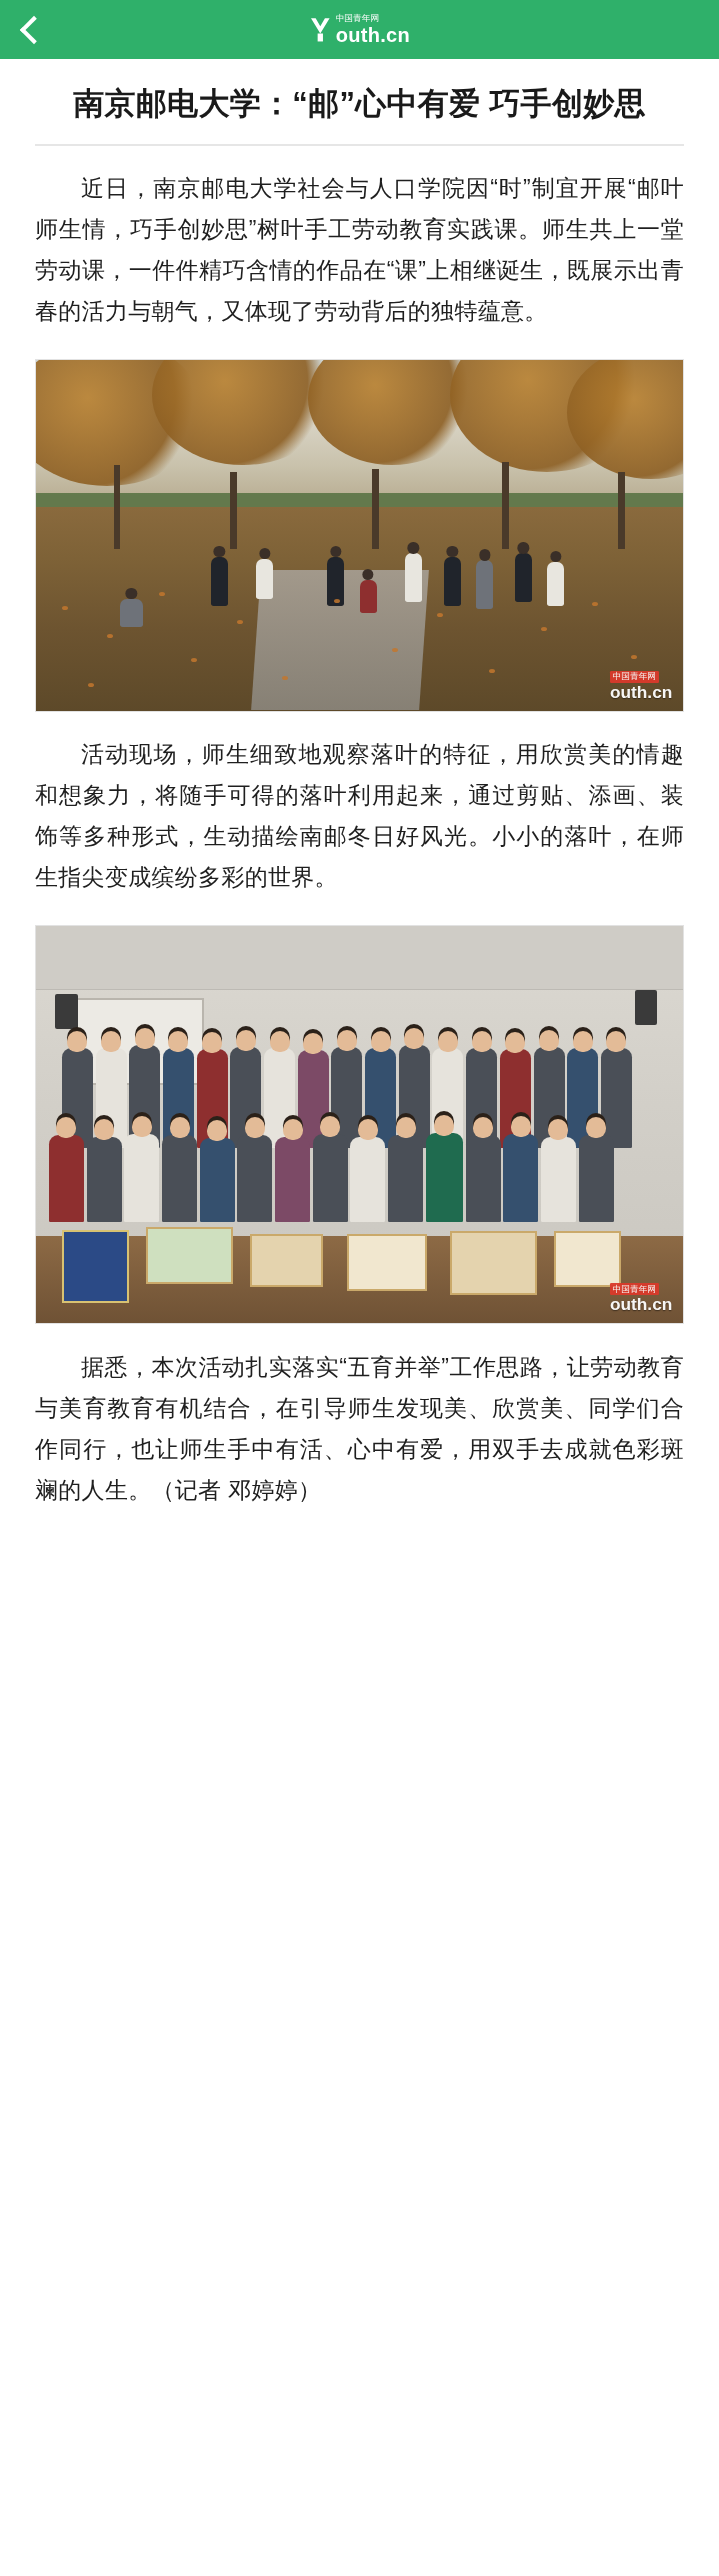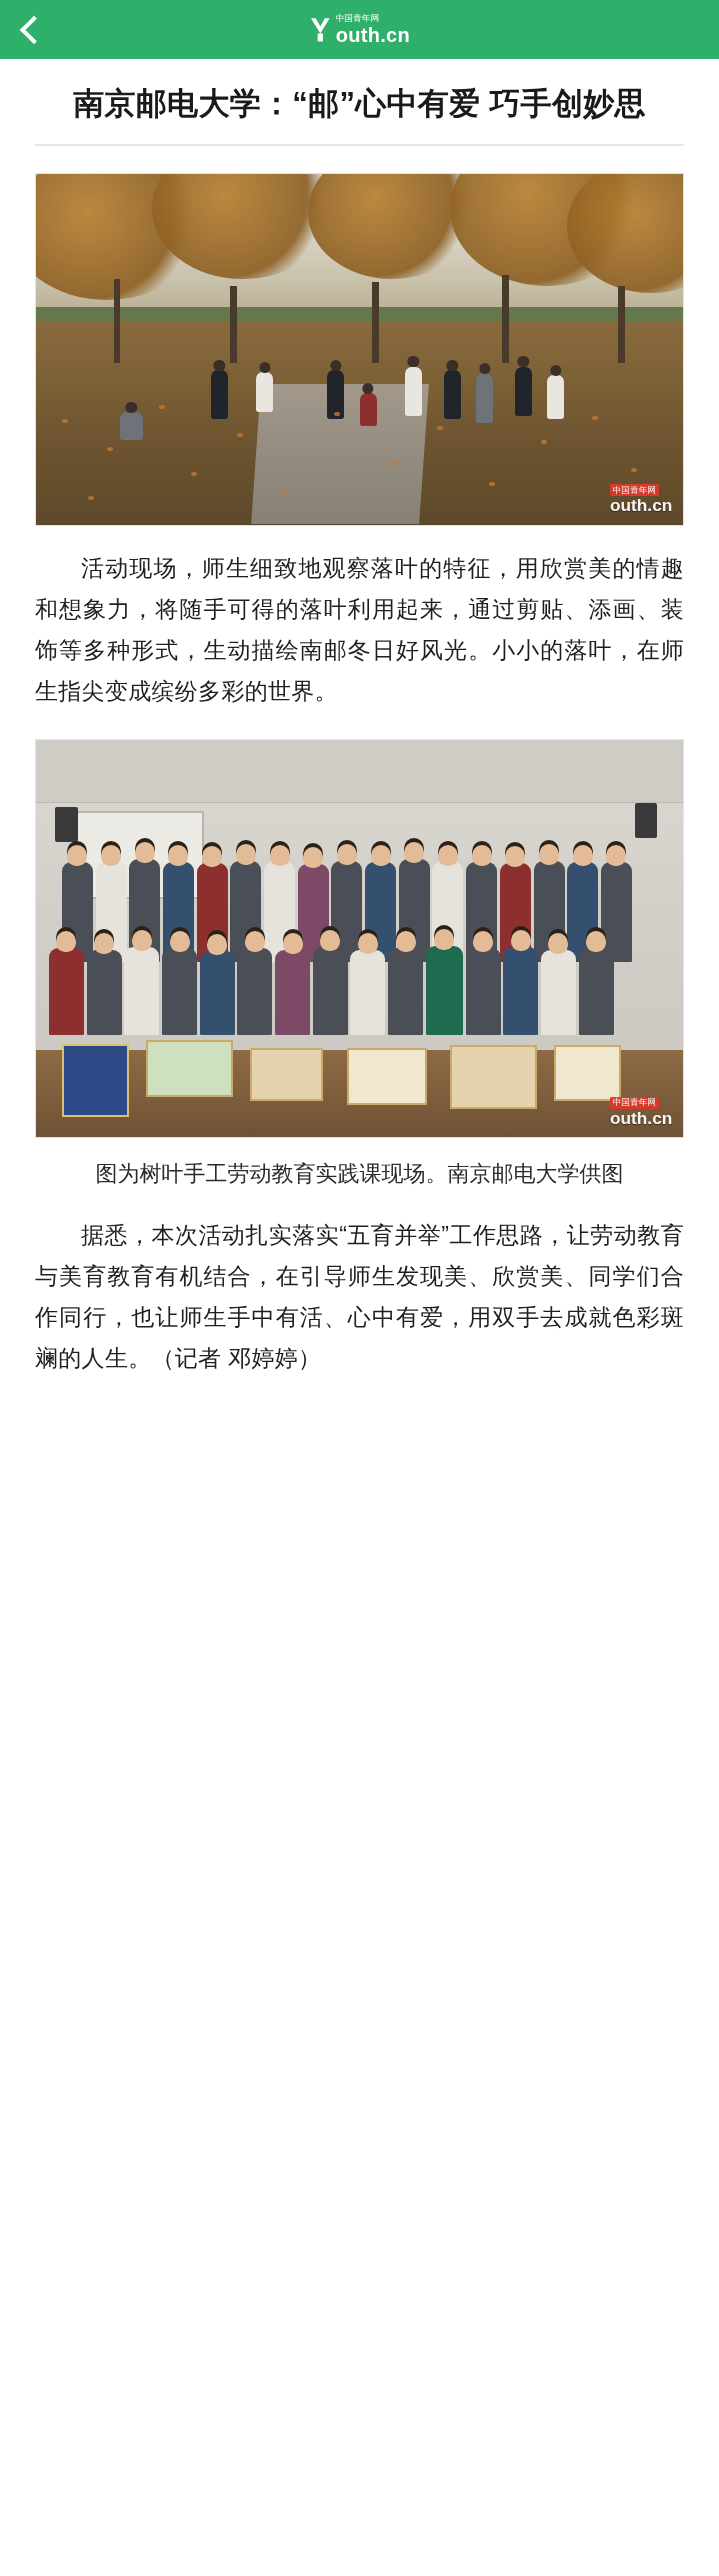--- a/index.html
+++ b/index.html
@@ -287,20 +287,21 @@
   </div>
 </div>
 
 <div class="article">
 
   <h1 class="headline">南京邮电大学：“邮”心中有爱 巧手创妙思</h1>
 
 
   <div class="divider"></div>
 
+  <p class="para">近日，南京邮电大学社会与人口学院因“时”制宜开展“邮叶师生情，巧手创妙思”树叶手工劳动教育实践课。师生共上一堂劳动课，一件件精巧含情的作品在“课”上相继诞生，既展示出青春的活力与朝气，又体现了劳动背后的独特蕴意。</p>
 
 
   <div class="figure">
     <div class="photo photo-1">
       <div class="p1-sky"></div>
       <div class="p1-lawnfar"></div>
       <div class="p1-ground"></div>
       <div class="p1-path"></div>
 
       <div class="p1-trees">
@@ -495,19 +496,18 @@
       <div class="p2-artwork tan" style="left:64%;bottom:7%;width:87px;height:64px;"></div>
       <div class="p2-artwork" style="left:80%;bottom:9%;width:67px;height:56px;"></div>
 
       <div class="watermark">
         <div class="wm-stack">
           <span class="wm-top">中国青年网</span>
           <span class="wm-bottom">outh.cn</span>
         </div>
       </div>
     </div>
-    <div class="caption">图为树叶手工劳动教育实践课现场。南京邮电大学供图</div>
   </div>
 
   <p class="para">据悉，本次活动扎实落实“五育并举”工作思路，让劳动教育与美育教育有机结合，在引导师生发现美、欣赏美、同学们合作同行，也让师生手中有活、心中有爱，用双手去成就色彩斑斓的人生。（记者 邓婷婷）</p>
 
 </div>
 
 
 </body></html>

